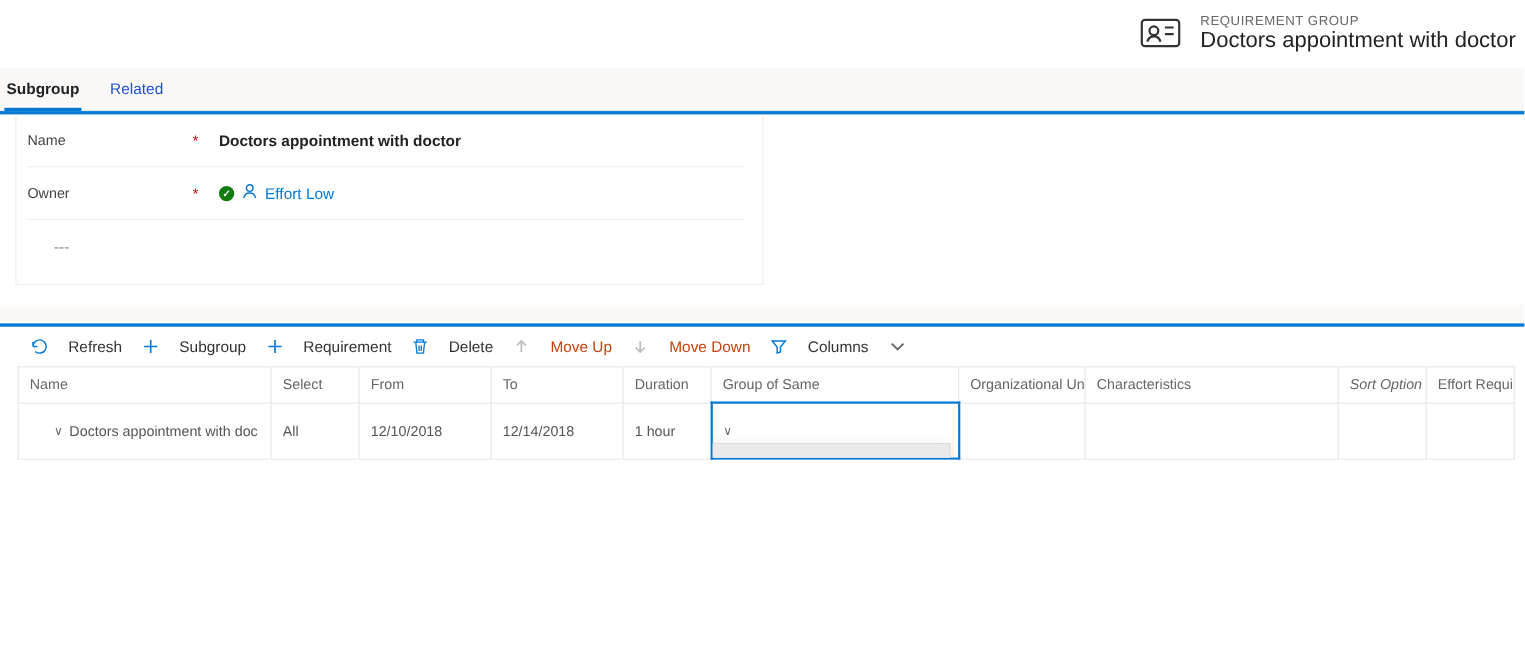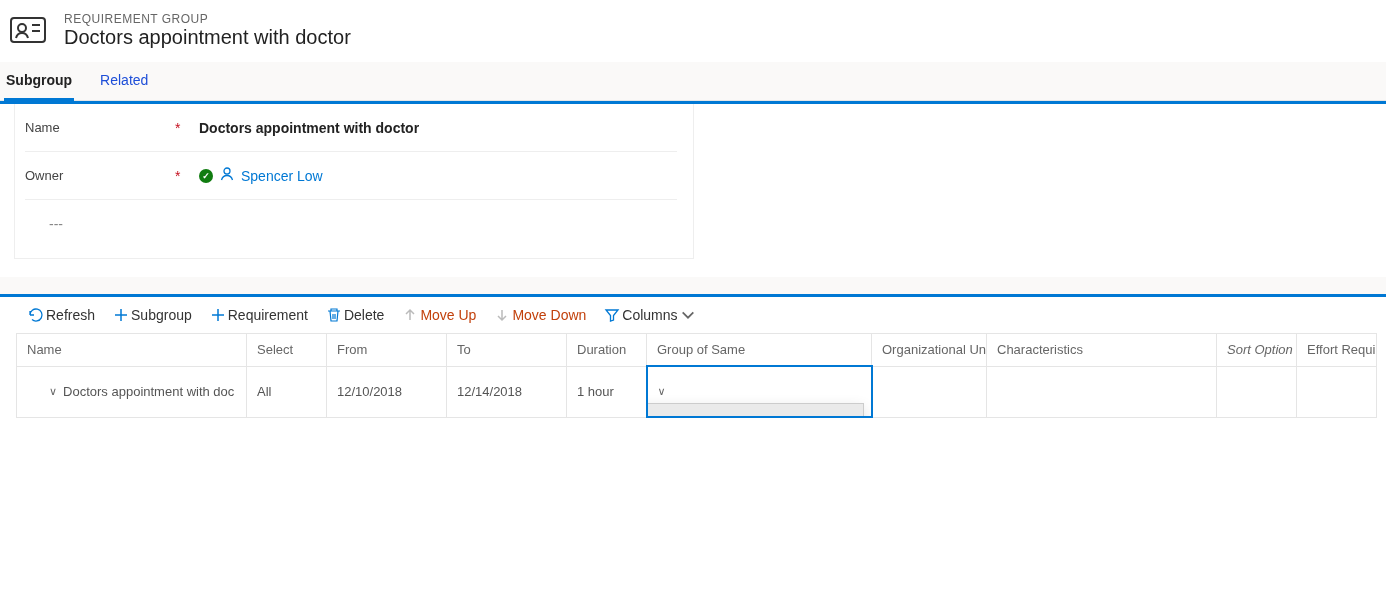--- a/index.html
+++ b/index.html
@@ -10,20 +10,21 @@
     color: #333;
     background: #fff;
     width: 1386px;
   }
   
   .header {
     display: flex;
     align-items: center;
     padding: 10px 8px 12px 8px;
     gap: 16px;
+    justify-content: flex-end;
   }
   .header-icon {
     width: 40px; height: 40px;
     flex-shrink: 0;
   }
   .header-icon svg { width: 100%; height: 100%; }
   .header-labels { display: flex; flex-direction: column; }
   .breadcrumb { font-size: 12px; color: #666; letter-spacing: 0.5px; }
   .page-title { font-size: 20px; font-weight: 400; color: #222; }
 
@@ -123,21 +124,21 @@
     display: flex;
     gap: 18px;
     padding: 10px 28px;
     align-items: center;
     font-size: 14px;
     color: #333;
   }
   .toolbar-btn {
     display: inline-flex;
     align-items: center;
-    gap: 2px;
+    gap: 18px;
     cursor: pointer;
     color: #333;
   }
   .toolbar-btn.disabled { color: #c2410c; cursor: default; }
   .toolbar-btn svg { width: 16px; height: 16px; }
 
   
   .grid {
     margin: 0 16px;
     border: 1px solid #ddd;
@@ -251,21 +252,21 @@
       <div class="form-label">Owner</div>
       <div class="req-asterisk">*</div>
       <div class="form-value">
         <span class="presence-badge"></span>
         <span class="person-icon">
           <svg width="16" height="16" viewBox="0 0 16 16" fill="none" stroke="#0078d4" stroke-width="1.3">
               <circle cx="8" cy="5" r="3"></circle>
               <path d="M2.5 14c1-3.5 4-4.5 5.5-4.5s4.5 1 5.5 4.5"></path>
             </svg>
         </span>
-        <span class="owner-link">Spencer Low</span>
+        <span class="owner-link">Effort Low</span>
       </div>
     </div>
     <div class="form-row">
       <div class="req-asterisk"></div>
       <div class="form-value placeholder-dash">---</div>
     </div>
   </div>
 </div>
 
 <div class="section-gap"></div>

